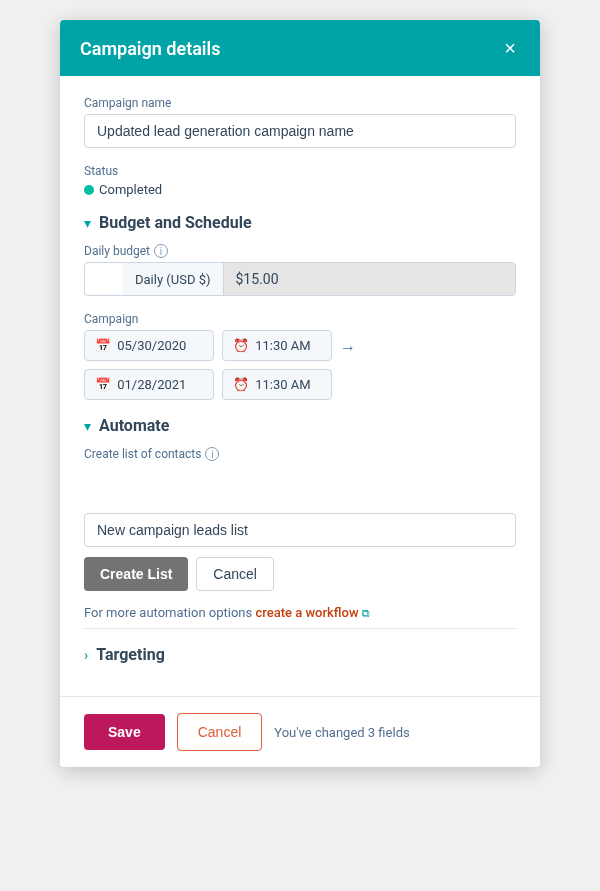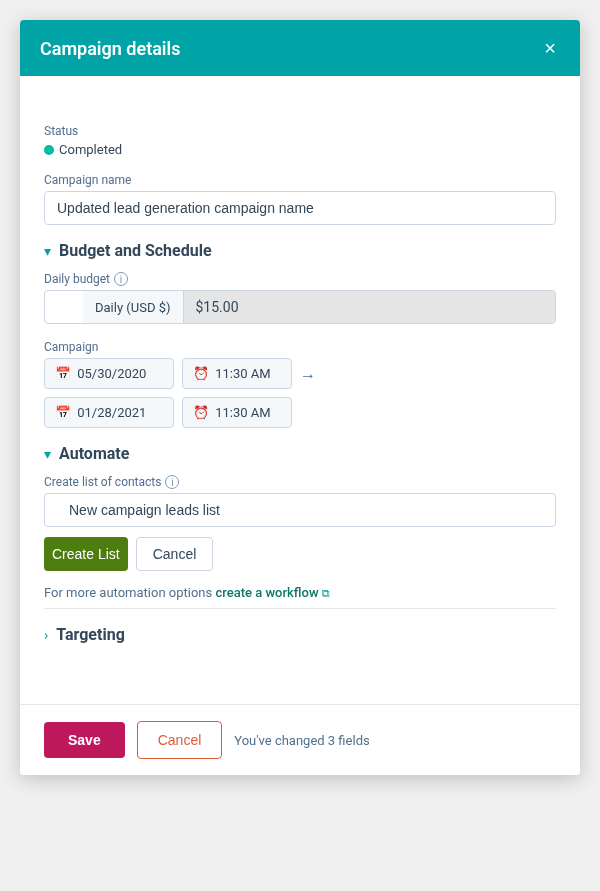--- a/index.html
+++ b/index.html
@@ -13,28 +13,27 @@
     }
     .modal-wrapper {
       width: 600px;
       min-height: 891px;
       display: flex;
       align-items: flex-start;
       justify-content: center;
       padding: 20px;
     }
     .modal {
-      width: 560px;
+      width: 480px;
       background: #fff;
       border-radius: 4px;
       overflow: hidden;
       box-shadow: 0 4px 20px rgba(0,0,0,0.2);
       display: flex;
       flex-direction: column;
-      gap: 28px;
     }
     .modal-header {
       background: #00a4a6;
       padding: 16px 20px;
       display: flex;
       align-items: center;
       justify-content: space-between;
     }
     .modal-title {
       color: #fff;
@@ -187,61 +186,62 @@
     .divider {
       height: 1px;
       background: #e5e8eb;
       margin: 8px 0;
     }
     .automate-section {
       margin-top: 4px;
     }
     .contacts-input {
       width: 100%;
-      padding: 8px 24px;
+      padding: 8px 12px;
       border: 1px solid #cbd6e2;
       border-radius: 4px;
       font-size: 14px;
       color: #33475b;
       background: #fff;
       outline: none;
       margin-bottom: 10px;
+      margin-top: 48px;
     }
     .btn-row {
       display: flex;
       gap: 8px;
       margin-bottom: 14px;
     }
     .btn-primary {
-      background: #4d7c0f;
+      background: #737373;
       color: #fff;
       border: none;
       border-radius: 4px;
-      padding: 8px 8px;
-      font-size: 14px;
-      font-weight: 400;
+      padding: 8px 16px;
+      font-size: 14px;
+      font-weight: 700;
       cursor: pointer;
     }
     .btn-secondary {
       background: #fff;
       color: #33475b;
       border: 1px solid #cbd6e2;
       border-radius: 4px;
       padding: 8px 16px;
       font-size: 14px;
       font-weight: 500;
       cursor: pointer;
     }
     .automation-text {
       font-size: 13px;
       color: #516f90;
       margin-bottom: 4px;
     }
     .automation-link {
-      color: #0f766e;
+      color: #c2410c;
       text-decoration: none;
       font-weight: 500;
     }
     .external-icon {
       font-size: 11px;
       color: #00a4a6;
     }
     .targeting-section {
       margin-top: 8px;
     }
@@ -286,32 +286,32 @@
 
 <div class="modal-wrapper">
   <div class="modal">
 
     <div class="modal-header">
       <span class="modal-title">Campaign details</span>
       <button class="close-btn">×</button>
     </div>
 
     <div class="modal-body">
+
+      <div class="field-group">
+        <div class="field-label">Campaign name</div>
+        <input class="text-input" type="text" value="Updated lead generation campaign name" style="">
+      </div>
 
       <div class="field-group">
         <div class="field-label">Status</div>
         <div class="status-badge">
           <span class="status-dot"></span>
           <span>Completed</span>
         </div>
-      </div>
-
-      <div class="field-group">
-        <div class="field-label">Campaign name</div>
-        <input class="text-input" type="text" value="Updated lead generation campaign name" style="">
       </div>
 
       <div class="section-header">
         <span class="chevron-down">▾</span>
         <span class="section-title">Budget and Schedule</span>
       </div>
 
       <div class="field-group">
         <div class="field-label">
           <span>Daily budget</span>

